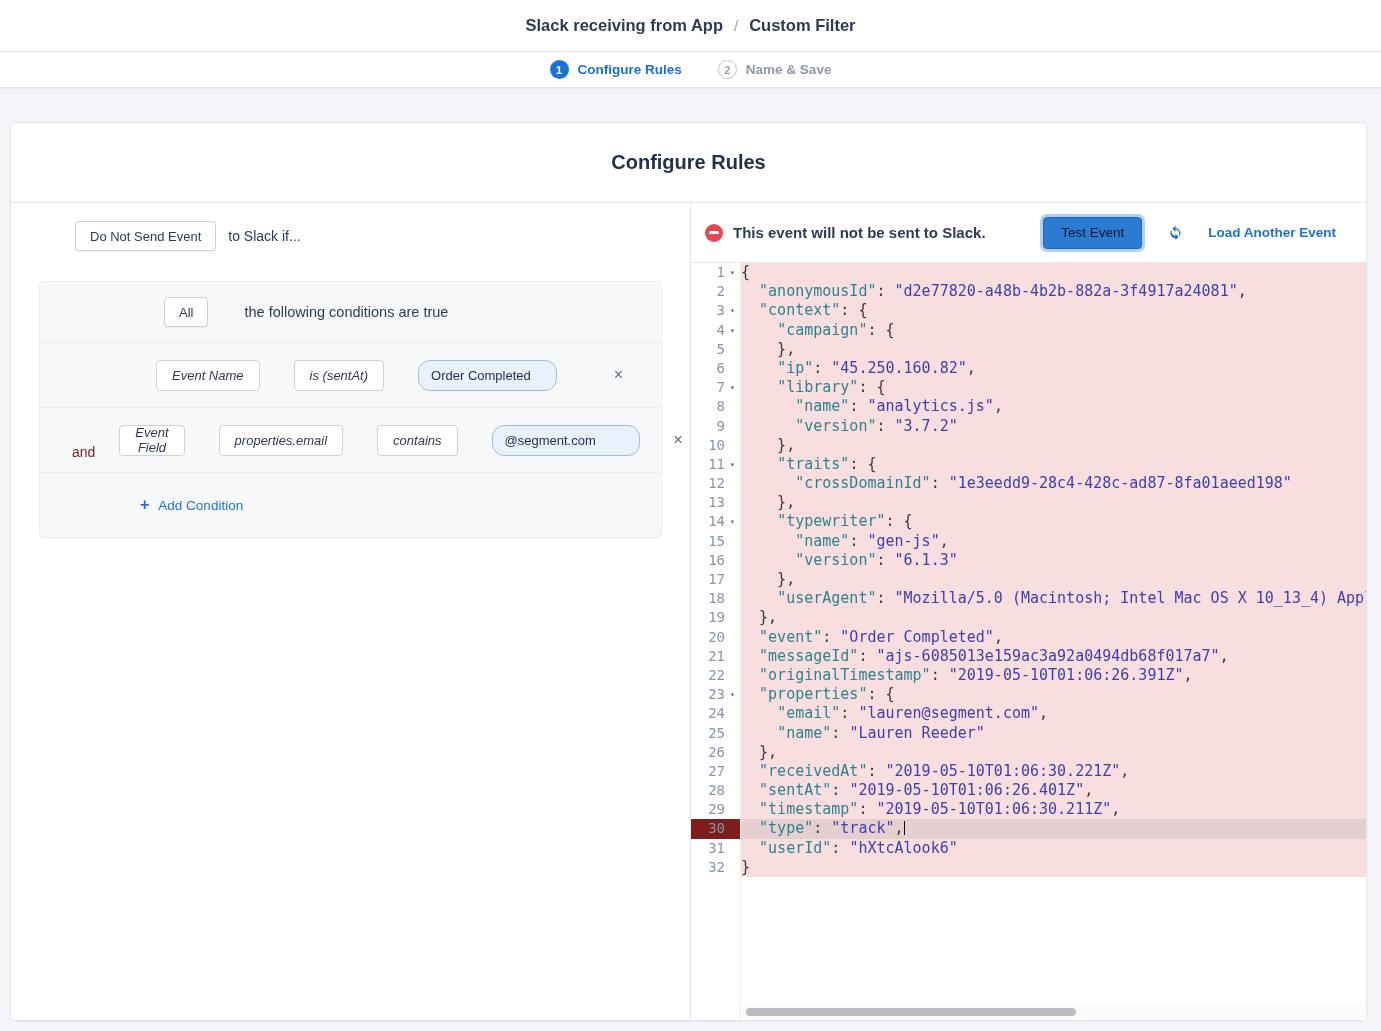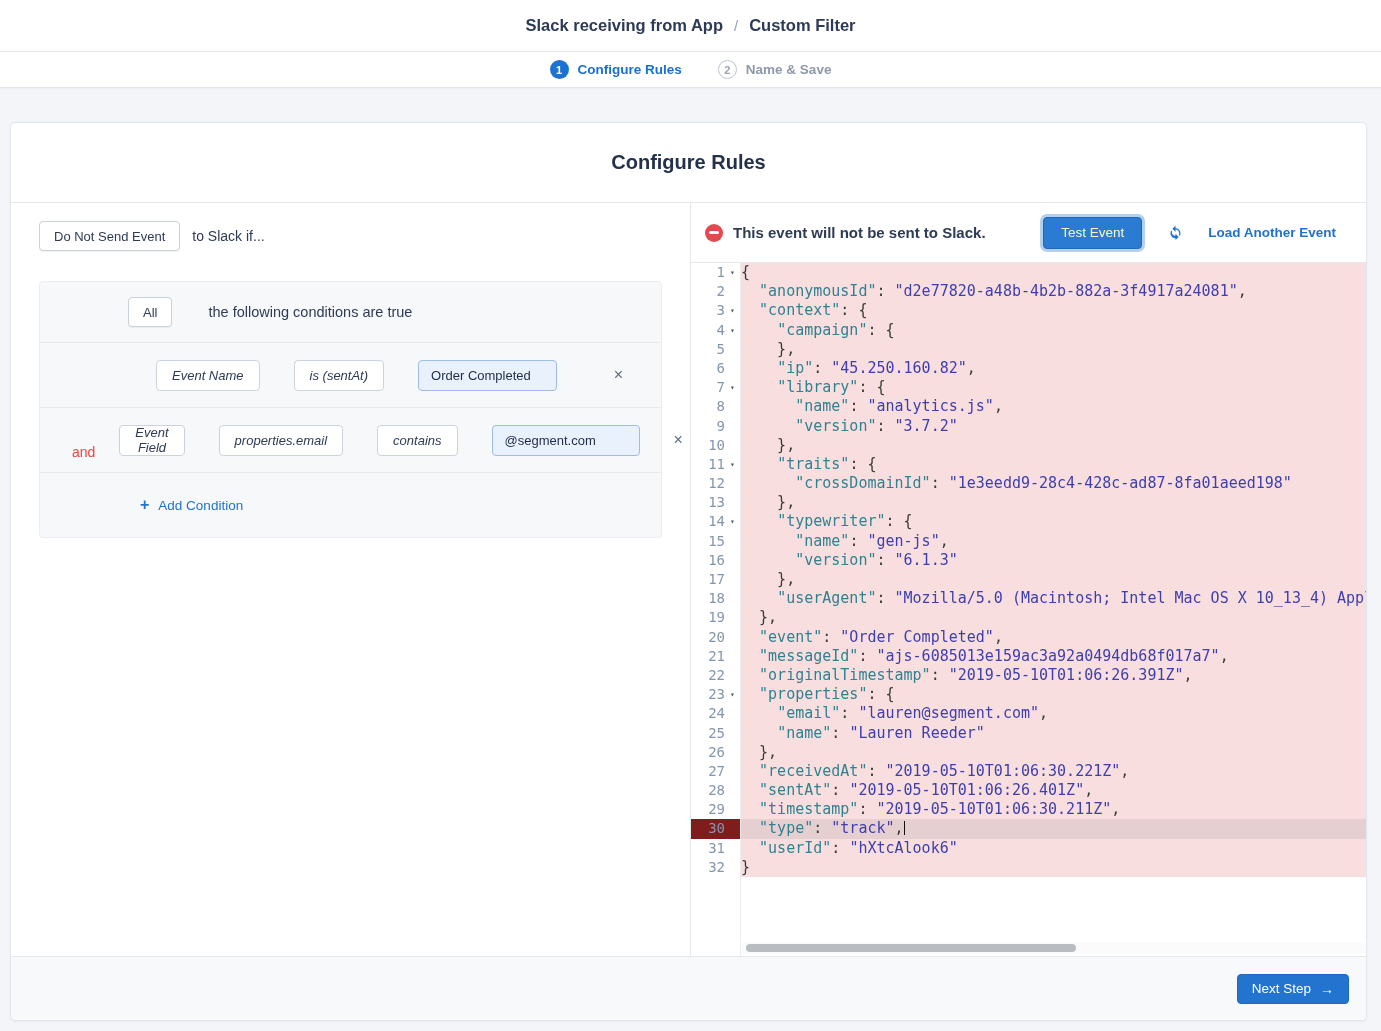--- a/index.html
+++ b/index.html
@@ -33,56 +33,56 @@
                  justify-content:center; border-bottom:1px solid #e4e7ec; }
   .card-title { font-size:20px; font-weight:700; color:#25314b; }
   .card-body { flex:1; min-height:0; display:flex; }
 
   
   .left-panel { width:680px; flex:none; border-right:1px solid #e4e7ec; }
   .trigger-row { margin:18px 28px 0; display:flex; align-items:center; }
   .btn-plain { height:30px; padding:14px 14px; background:#fff; border:1px solid #c9d1db;
                border-radius:4px; font-size:13px; font-weight:500; color:#2e3b55;
                box-shadow:0 1px 1px rgba(30,40,60,.06); display:inline-flex;
-               align-items:center; cursor:pointer; font-family:inherit; }
+               align-items:center; cursor:pointer; font-family:inherit;margin-left:36px; }
   .trigger-text { margin-left:12px; font-size:14px; color:#2e3b55; }
 
   .cond-box { margin:30px 28px 0; background:#f7f8fa; border:1px solid #eaedf2; border-radius:4px; }
   .cond-row { display:flex; align-items:center;gap:24px; }
   .cond-row + .cond-row { border-top:1px solid #e7eaef; }
   .row-head { height:60px; padding-left:88px; }
   .match-text { margin-left:12px; font-size:14.5px; color:#2e3b55; }
   .row-cond { height:65px; padding-left:32px; }
-  .conj { width:60px; font-size:14px; color:#ef4444;margin-top:23px; }
+  .conj { width:60px; font-size:14px; color:#7f1d1d;margin-top:23px; }
   .pill { height:31px; padding:0 15px; margin-right:10px; background:#fff;
           border:1px solid #ccd3dd; border-radius:4px; font-size:13px; color:#2e3b55;
           display:inline-flex; align-items:center; cursor:pointer; font-family:inherit;font-style:italic; }
   .pill-input { height:31px; margin-right:10px; background:#e9f1fc;
-                border:1px solid #9cbde7; border-radius:4px; font-size:13px;
+                border:1px solid #9cbde7; border-radius:12px; font-size:13px;
                 color:#1f2c47; padding:4px 12px; font-family:inherit; }
   .w-oc { width:139px; } .w-seg { width:148px; }
   .close-btn { margin-left:auto; margin-right:38px; color:#5c6b84; font-size:16px;
                background:none; border:none; cursor:pointer; line-height:1; }
   .row-add { height:65px; padding-left:100px; }
   .add-plus { color:#1f72d2; font-size:16px; font-weight:700; margin-right:9px; }
   .add-label { color:#1f72d2; font-size:13.5px; font-weight:500; }
   .add-btn { display:flex; align-items:center; background:none; border:none; cursor:pointer; font-family:inherit; }
 
   
   .right-panel { flex:1; min-width:0; display:flex; flex-direction:column; }
   .preview-header { height:60px; flex:none; display:flex; align-items:center;
                     padding:0 30px 0 14px; border-bottom:1px solid #e4e7ec; }
   .status-icon { width:18px; height:18px; border-radius:50%; background:#e5484f;
                  position:relative; margin-right:10px; flex:none; }
   .status-icon::after { content:""; position:absolute; left:4px; top:7.75px;
                         width:10px; height:2.5px; border-radius:2px; background:#fff; }
   .status-text { font-size:15px; font-weight:700; color:#2e3b55; }
   .ph-spacer { flex:1; }
   .test-btn { height:32px; padding:0 17px; background:#2b7bd3; border:1px solid #2168b8;
-              border-radius:4px; color:#fef9c3; font-size:13.5px; font-weight:500;
+              border-radius:4px; color:#0f172a; font-size:13.5px; font-weight:500;
               box-shadow:0 0 0 3px rgba(88,151,220,.45); cursor:pointer; font-family:inherit; }
   .load-link { display:flex; align-items:center; gap:25px; margin-left:26px;
                background:none; border:none; cursor:pointer; font-family:inherit;
                color:#1f72d2; font-size:13.5px; font-weight:700; }
 
   
   .editor { flex:1; min-height:0; position:relative; display:flex; background:#fff; overflow:hidden; }
   .gutter { width:50px; flex:none; background:#fff; border-right:1px solid #ededed;
             font-family:"DejaVu Sans Mono", monospace; }
   .gl { height:19.2px; line-height:19.2px; display:flex; font-size:14px; color:#8496ac; }
@@ -360,20 +360,14 @@
             <div class="cl">}</div>
           </div>
         <div class="hscroll-track">
           <div class="hscroll-thumb"></div>
         </div>
       </div>
 
     </div>
   </div>
 
-  <div class="card-footer">
-    <button class="next-btn">
-      <span>Next Step</span>
-      <span class="next-arrow">→</span>
-    </button>
-  </div>
 
 </div>
 
 </body></html>

